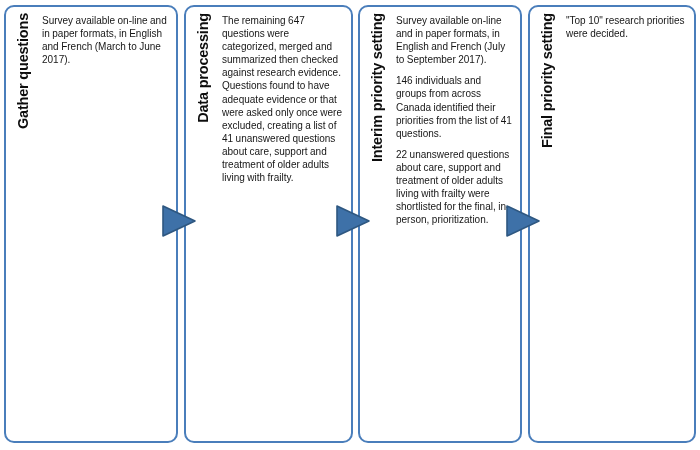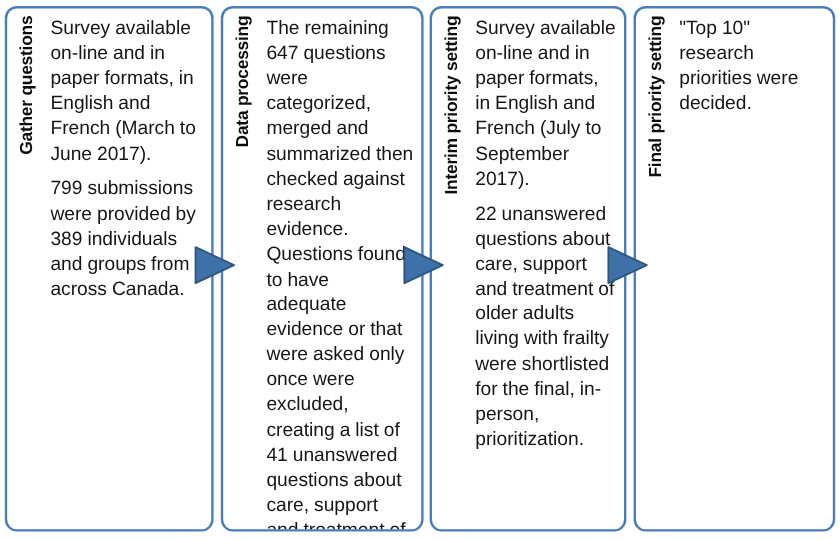--- a/index.html
+++ b/index.html
@@ -63,21 +63,21 @@
   }
 
   
   .panel-body {
     flex: 1 1 auto;
     padding: 7px 6px 6px 2px;
     box-sizing: border-box;
   }
   .panel-body p {
     margin: 0 0 8px 0;
-    font-size: 16px;
+    font-size: 10px;
     line-height: 1.31;
     color: #161616;
     text-align: left;
     word-spacing: -0.3px;
   }
   .panel-body p:last-child { margin-bottom: 0; }
 
   
   .arrow {
     position: absolute;
@@ -97,21 +97,20 @@
 <div id="flow">
 
   <div class="panel panel-1">
     <div class="stage-title-wrap">
       <div class="stage-title">
         <span class="stage-title-inner">Gather questions</span>
       </div>
     </div>
     <div class="panel-body">
       <p>Survey available on-line and in paper formats, in English and French (March to June 2017).</p>
-      <p>799 submissions were provided by 389 individuals and groups from across Canada.</p>
     </div>
   </div>
 
   <div class="panel panel-2">
     <div class="stage-title-wrap">
       <div class="stage-title">
         <span class="stage-title-inner">Data processing</span>
       </div>
     </div>
     <div class="panel-body">
@@ -120,20 +119,21 @@
   </div>
 
   <div class="panel panel-3">
     <div class="stage-title-wrap">
       <div class="stage-title">
         <span class="stage-title-inner">Interim priority setting</span>
       </div>
     </div>
     <div class="panel-body">
       <p>Survey available on-line and in paper formats, in English and French (July to September 2017).</p>
+      <p>146 individuals and groups from across Canada identified their priorities from the list of 41 questions.</p>
       <p>22 unanswered questions about care, support and treatment of older adults living with frailty were shortlisted for the final, in-person, prioritization.</p>
     </div>
   </div>
 
   <div class="panel panel-4">
     <div class="stage-title-wrap">
       <div class="stage-title">
         <span class="stage-title-inner">Final priority setting</span>
       </div>
     </div>

